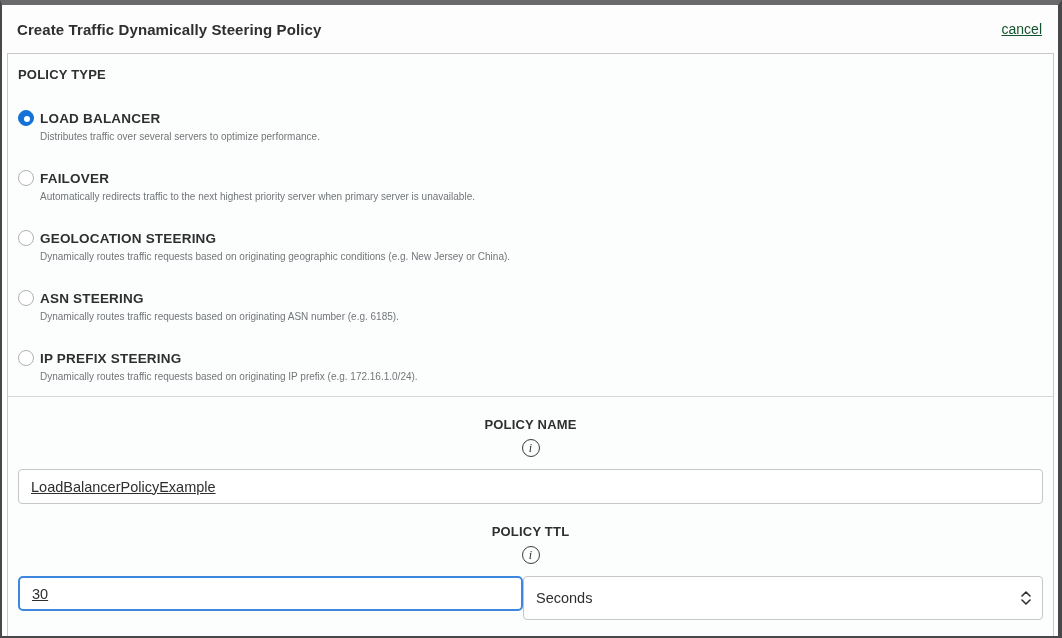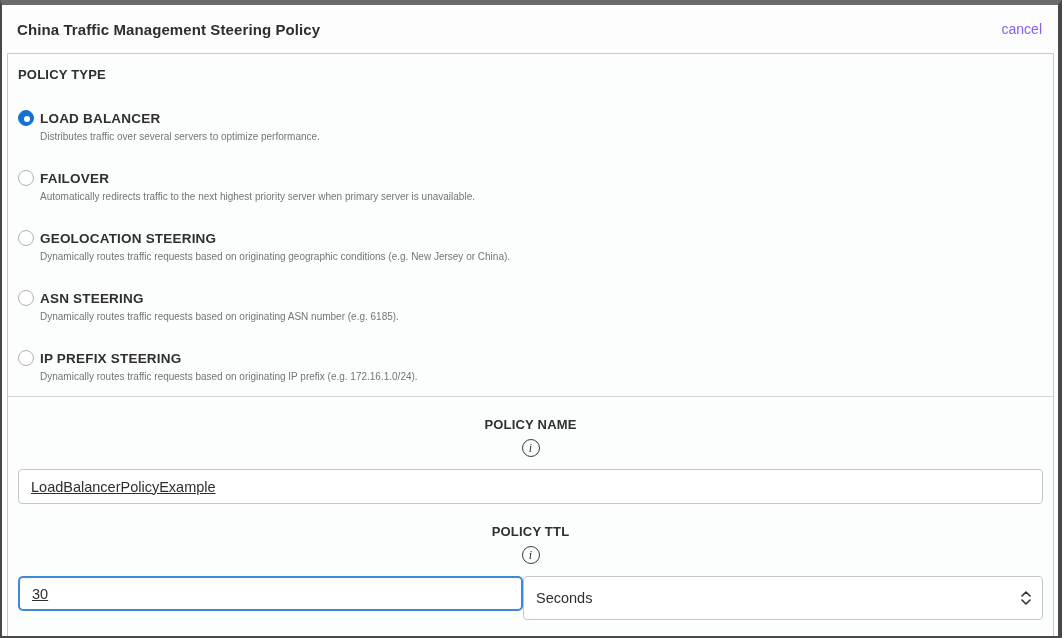--- a/index.html
+++ b/index.html
@@ -25,21 +25,22 @@
     padding: 0 16px 0 15px;
   }
   .header-title {
     font-size: 15px;
     font-weight: bold;
     color: #2f2f31;
     letter-spacing: 0.1px;
   }
   .cancel-link {
     font-size: 14px;
-    color: #8b5cf6;
+    color: #14532d;
+    text-decoration: underline;
     cursor: pointer;
   }
 
   
   .panel {
     margin: 0 4px 0 5px;
     height: 583px;
     background: #fcfdfd;
     border: 1px solid #c7c9cb;
     border-bottom: none;
@@ -201,21 +202,21 @@
     top: 178px;
     width: 4px;
     height: 14px;
     background: #1b1b1d;
   }
 </style>
 </head>
 <body>
 
 <div class="header">
-  <div class="header-title">China Traffic Management Steering Policy</div>
+  <div class="header-title">Create Traffic Dynamically Steering Policy</div>
   <a class="cancel-link">cancel</a>
 </div>
 
 <div class="panel">
 
   <div class="section-label policy-type-label">POLICY TYPE</div>
 
   <div class="radio-option">
     <div class="radio-row">
       <span class="radio-circle selected"></span>

